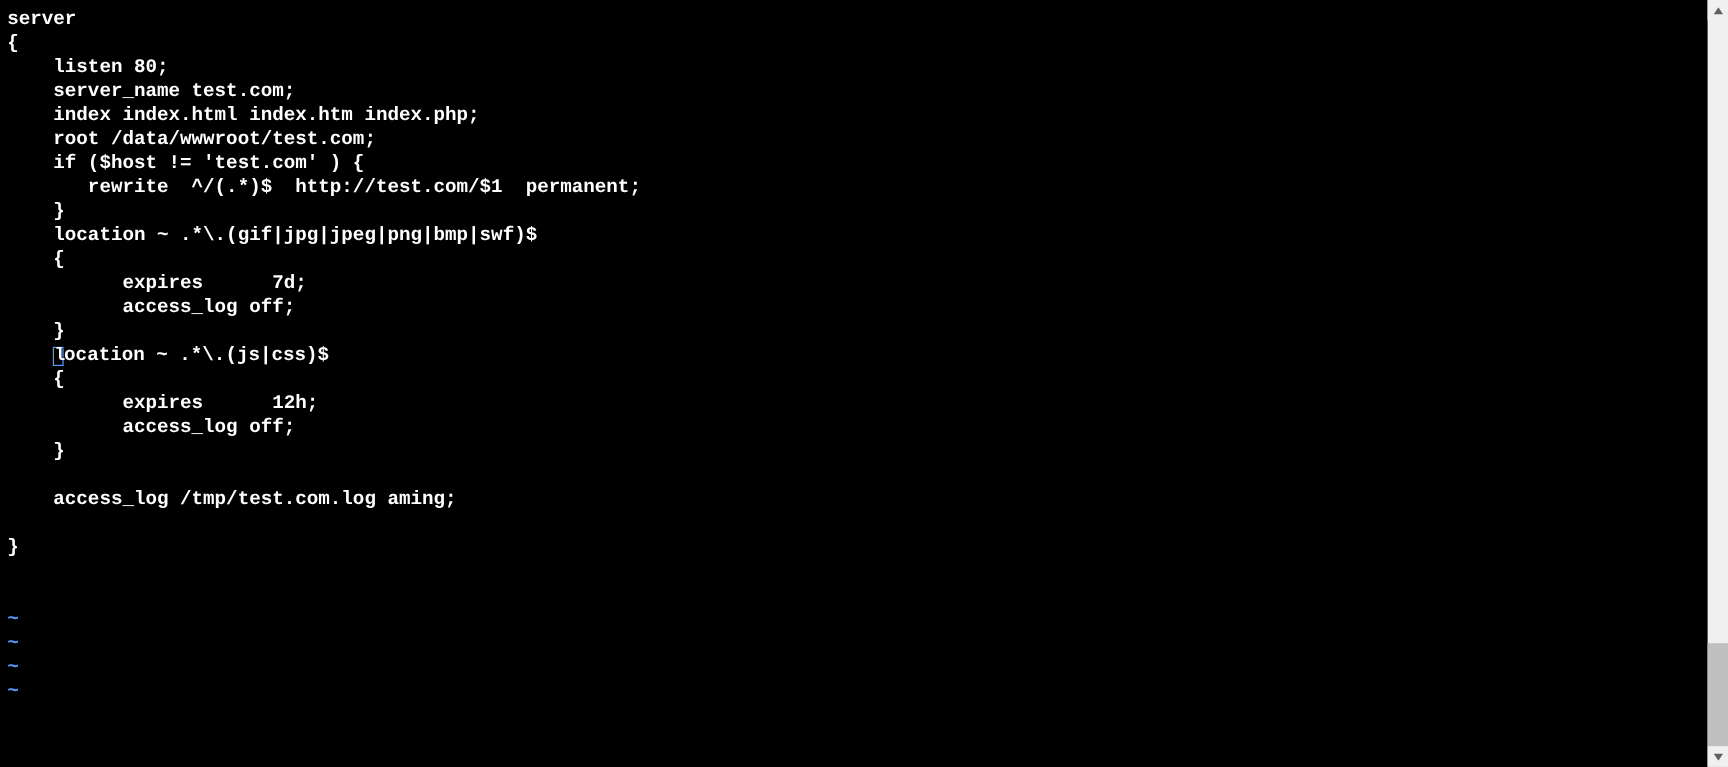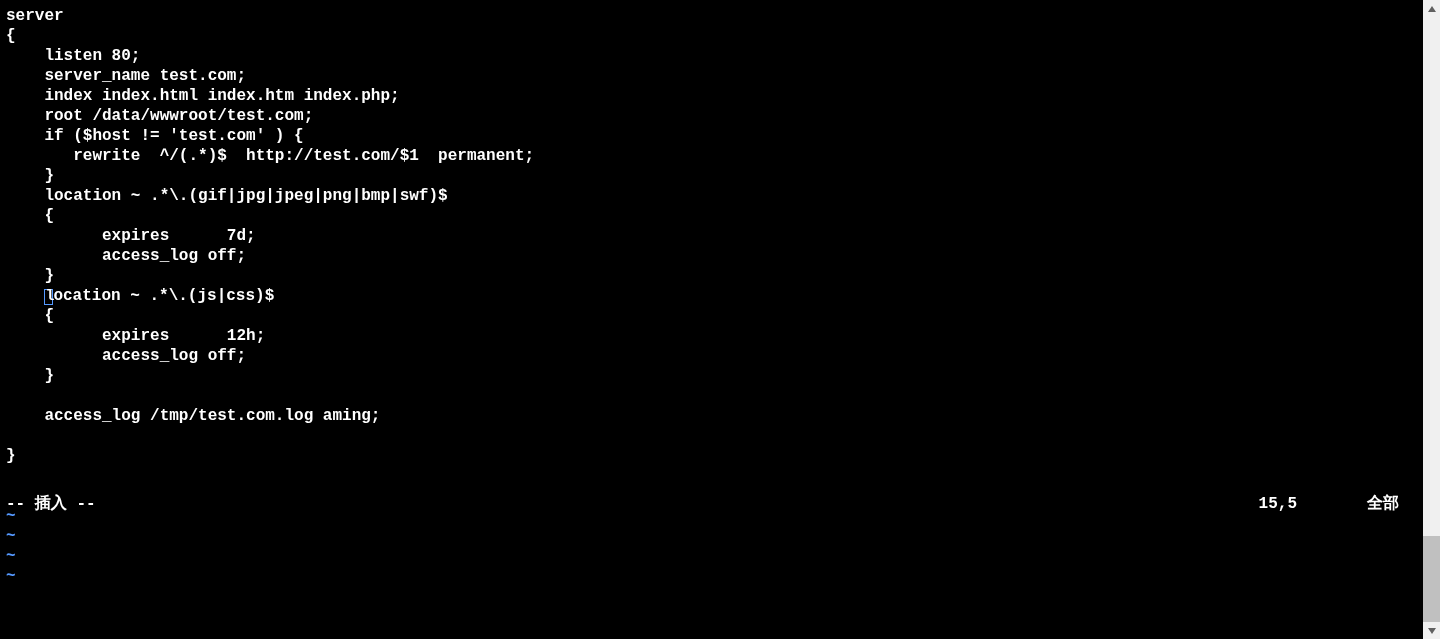--- a/index.html
+++ b/index.html
@@ -98,25 +98,20 @@
       right: 0;
       width: 17px;
       background: #c0c0c0;
     }
   </style>
 </head>
 <body>
 
 <div class="editor-container">
   <div class="content" id="content"><div class="line">server</div><div class="line">{</div><div class="line">    listen 80;</div><div class="line">    server_name test.com;</div><div class="line">    index index.html index.htm index.php;</div><div class="line">    root /data/wwwroot/test.com;</div><div class="line">    if ($host != 'test.com' ) {</div><div class="line">       rewrite  ^/(.*)$  http://test.com/$1  permanent;</div><div class="line">    }</div><div class="line">    location ~ .*\.(gif|jpg|jpeg|png|bmp|swf)$</div><div class="line">    {</div><div class="line">          expires      7d;</div><div class="line">          access_log off;</div><div class="line">    }</div><div class="line">    <span class="cursor">l</span>ocation ~ .*\.(js|css)$</div><div class="line">    {</div><div class="line">          expires      12h;</div><div class="line">          access_log off;</div><div class="line">    }</div><div class="line"></div><div class="line">    access_log /tmp/test.com.log aming;</div><div class="line"></div><div class="line">}</div><div class="line"></div><div class="line"></div><div class="line tilde">~</div><div class="line tilde">~</div><div class="line tilde">~</div><div class="line tilde">~</div></div>
-  <div class="status-bar">
-    <span class="status-mode">-- 插入 --</span>
-    <span class="status-pos">15,5</span>
-    <span class="status-percent">全部</span>
-  </div>
 </div>
 
 <div class="scrollbar-track">
   <div class="scrollbar-arrow-up">
     <svg width="8" height="6" viewBox="0 0 8 6">
         <path d="M4 0 L8 6 L0 6 Z" fill="#606060"></path>
       </svg>
   </div>
   <div class="scrollbar-thumb" id="scrollbar-thumb" style="top: 536px; height: 86px;"></div>
   <div class="scrollbar-arrow-down">

